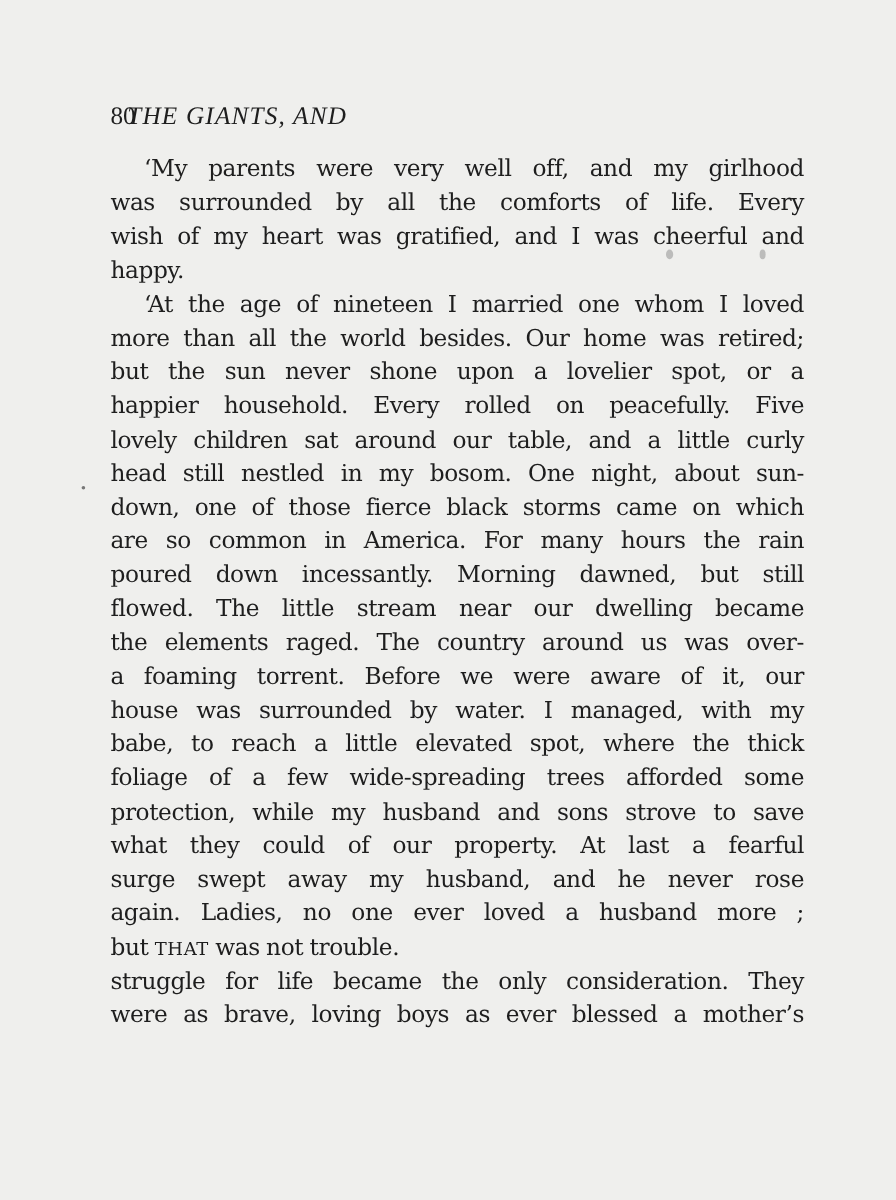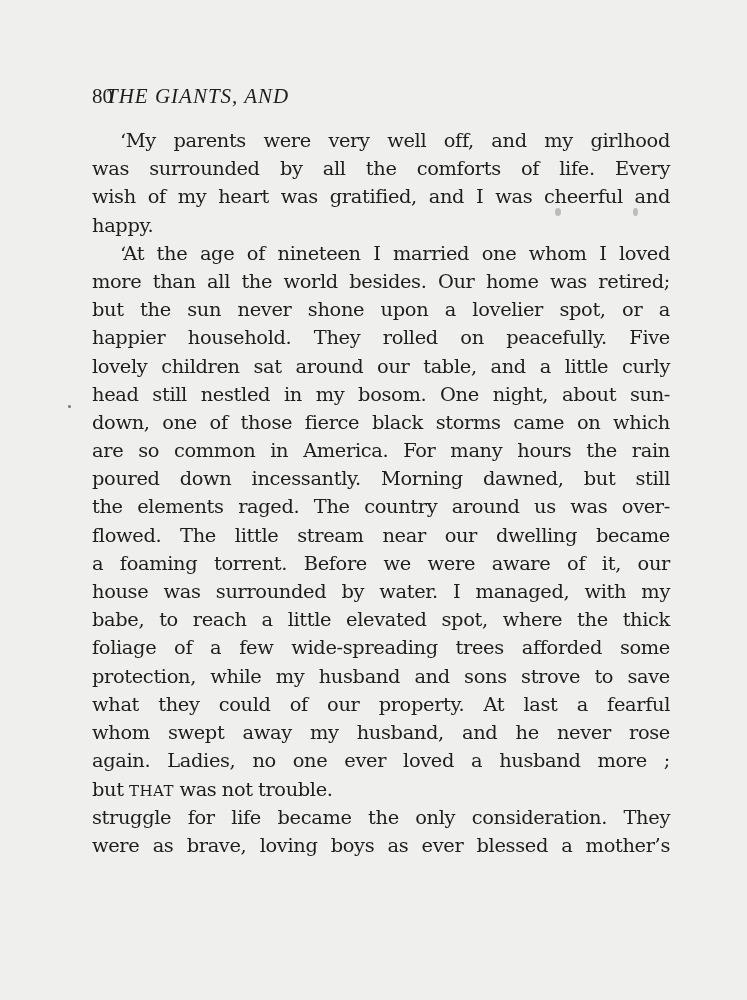--- a/index.html
+++ b/index.html
@@ -104,35 +104,35 @@
       <span class="line indent">‘My parents were very well off, and my girlhood</span>
       <span class="line">was surrounded by all the comforts of life.  Every</span>
       <span class="line">wish of my heart was gratified, and I was cheerful and</span>
       <span class="line last">happy.</span>
     </div>
 
     <div>
       <span class="line indent">‘At the age of nineteen I married one whom I loved</span>
       <span class="line">more than all the world besides.  Our home was retired;</span>
       <span class="line">but the sun never shone upon a lovelier spot, or a</span>
-      <span class="line">happier household.  They rolled on peacefully.  Five</span>
+      <span class="line">happier household.  Every rolled on peacefully.  Five</span>
       <span class="line">lovely children sat around our table, and a little curly</span>
       <span class="line">head still nestled in my bosom.  One night, about sun-</span>
       <span class="line">down, one of those fierce black storms came on which</span>
       <span class="line">are so common in America.  For many hours the rain</span>
       <span class="line">poured down incessantly.  Morning dawned, but still</span>
+      <span class="line">flowed.  The little stream near our dwelling became</span>
       <span class="line">the elements raged.  The country around us was over-</span>
-      <span class="line">flowed.  The little stream near our dwelling became</span>
       <span class="line">a foaming torrent.  Before we were aware of it, our</span>
       <span class="line">house was surrounded by water.  I managed, with my</span>
       <span class="line">babe, to reach a little elevated spot, where the thick</span>
       <span class="line">foliage of a few wide-spreading trees afforded some</span>
       <span class="line">protection, while my husband and sons strove to save</span>
       <span class="line">what they could of our property.  At last a fearful</span>
-      <span class="line">whom swept away my husband, and he never rose</span>
+      <span class="line">surge swept away my husband, and he never rose</span>
       <span class="line">again.  Ladies, no one ever loved a husband more ;</span>
       <span class="line last"><span>but </span><span class="smallcaps">THAT</span><span> was not trouble.</span></span>
     </div>
 
     <div>
       <span class="line">struggle for life became the only consideration.  They</span>
       <span class="line">were as brave, loving boys as ever blessed a mother’s</span>
     </div>
   </div>
 

